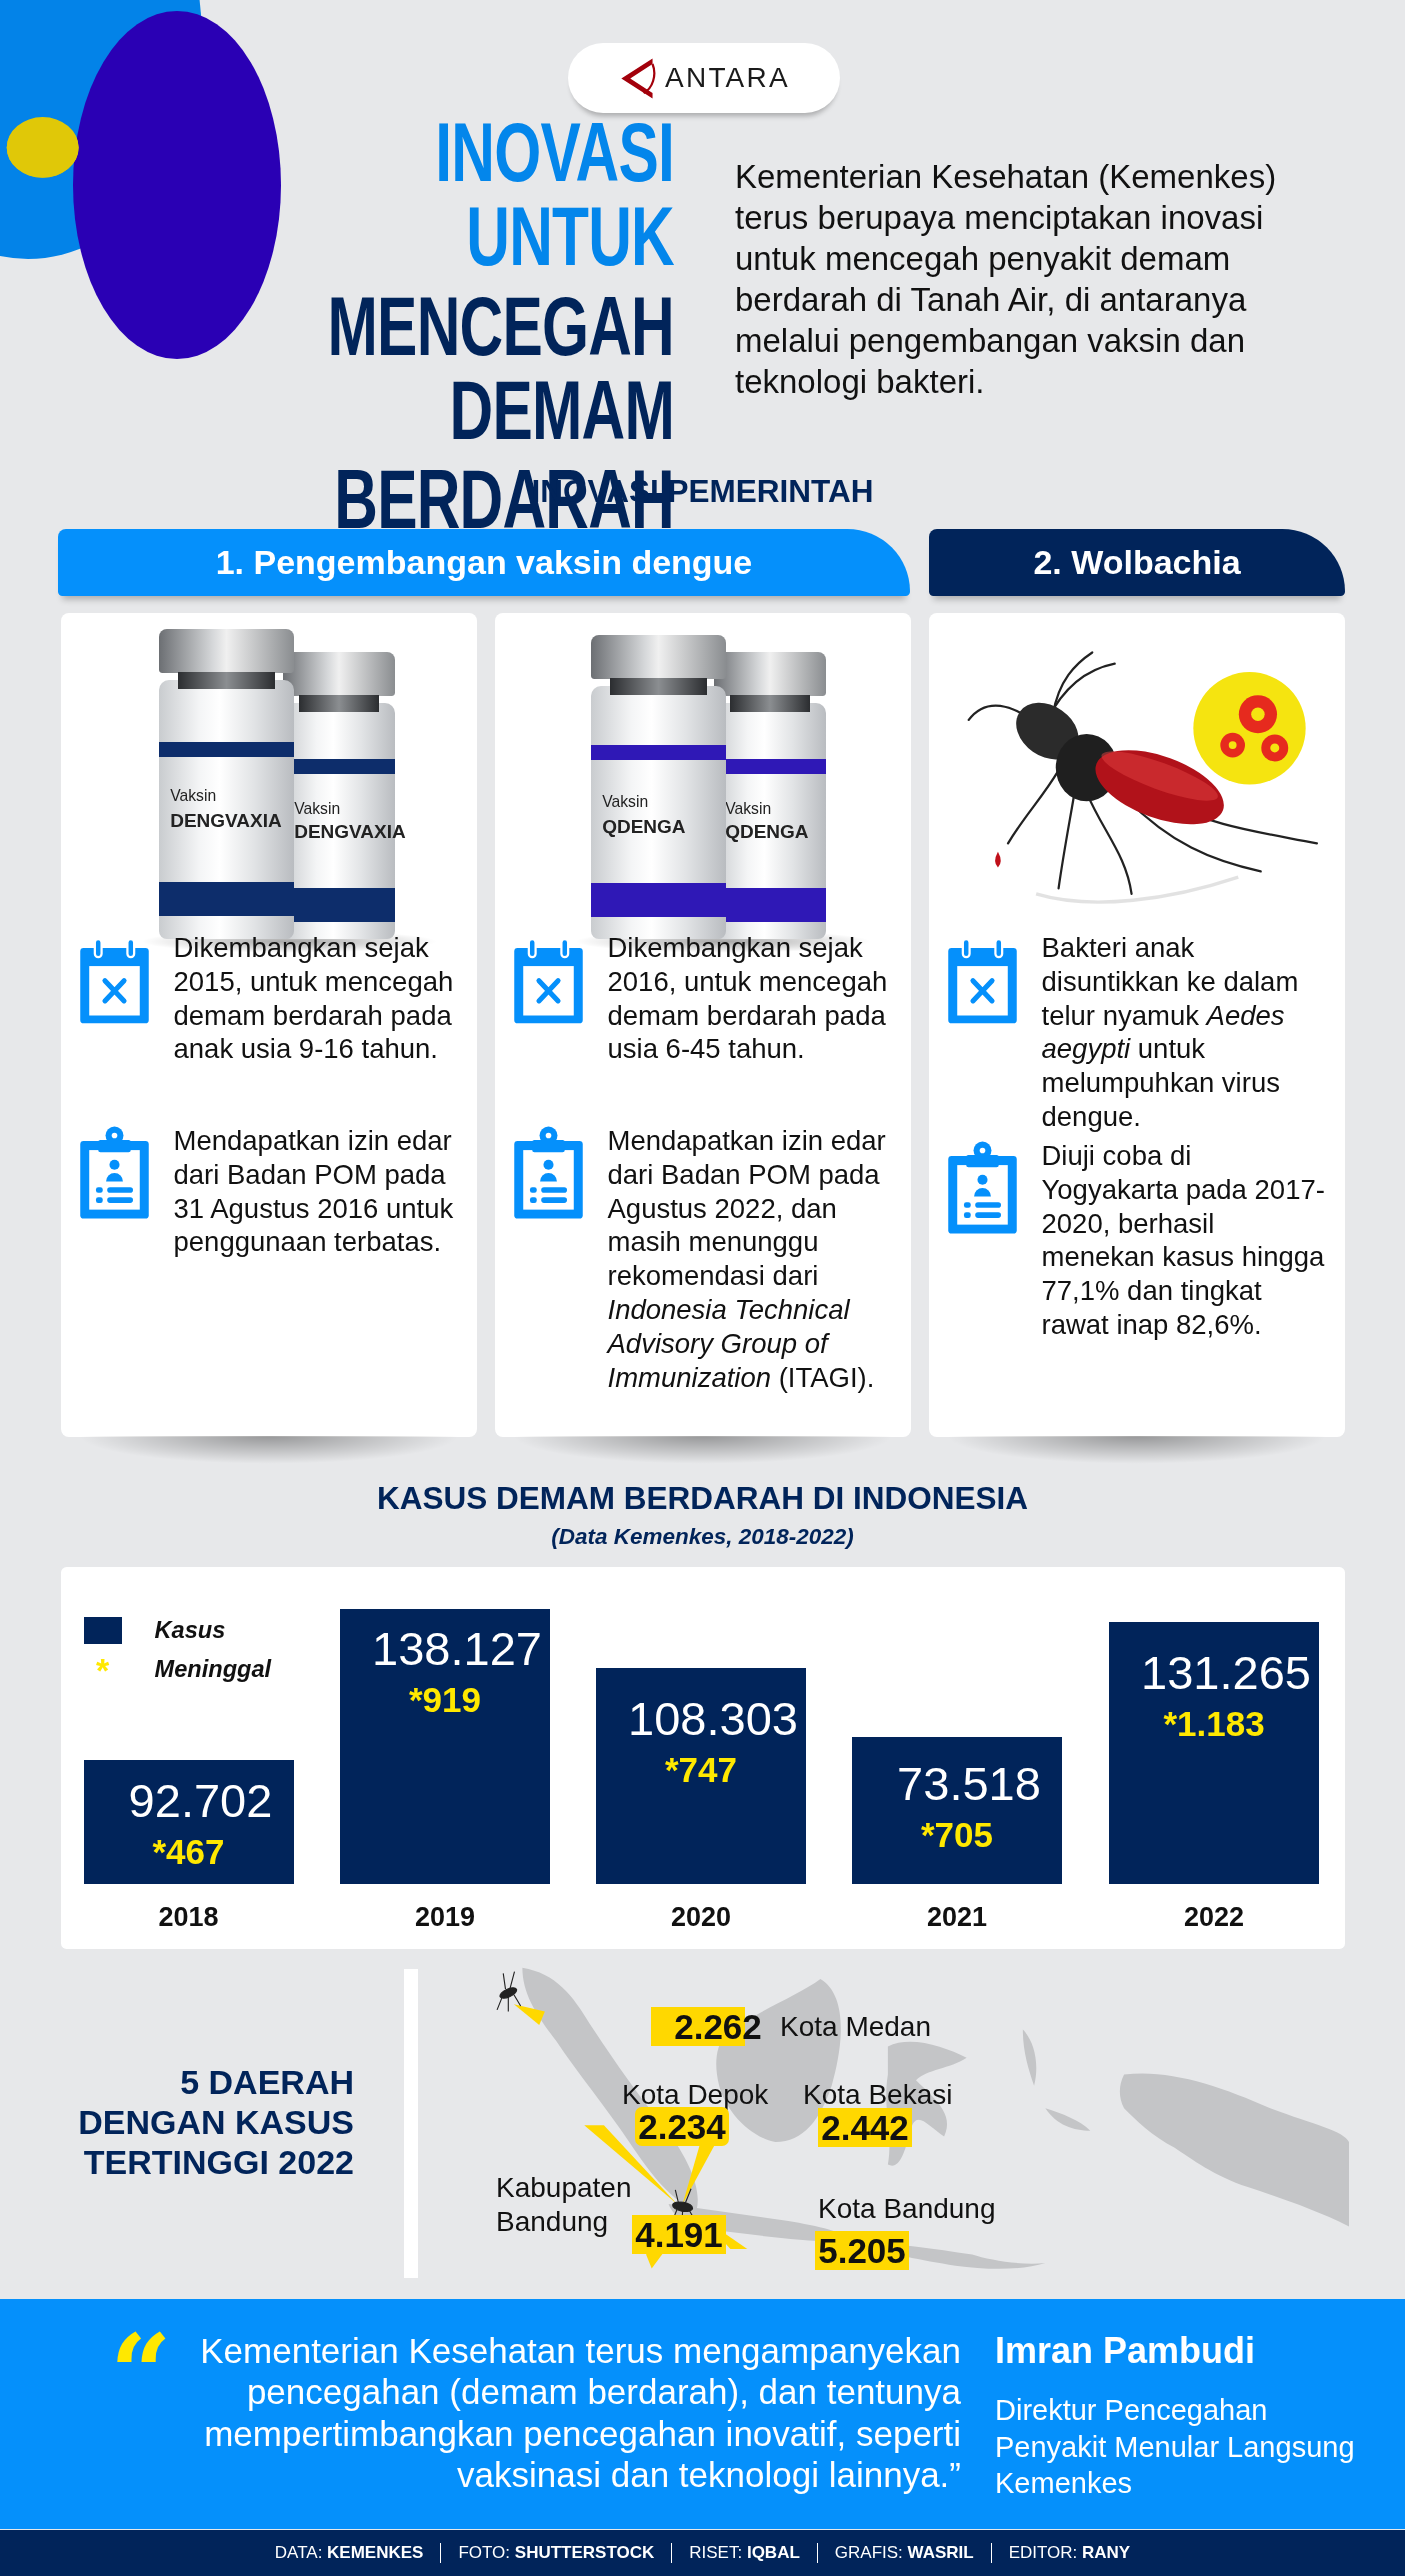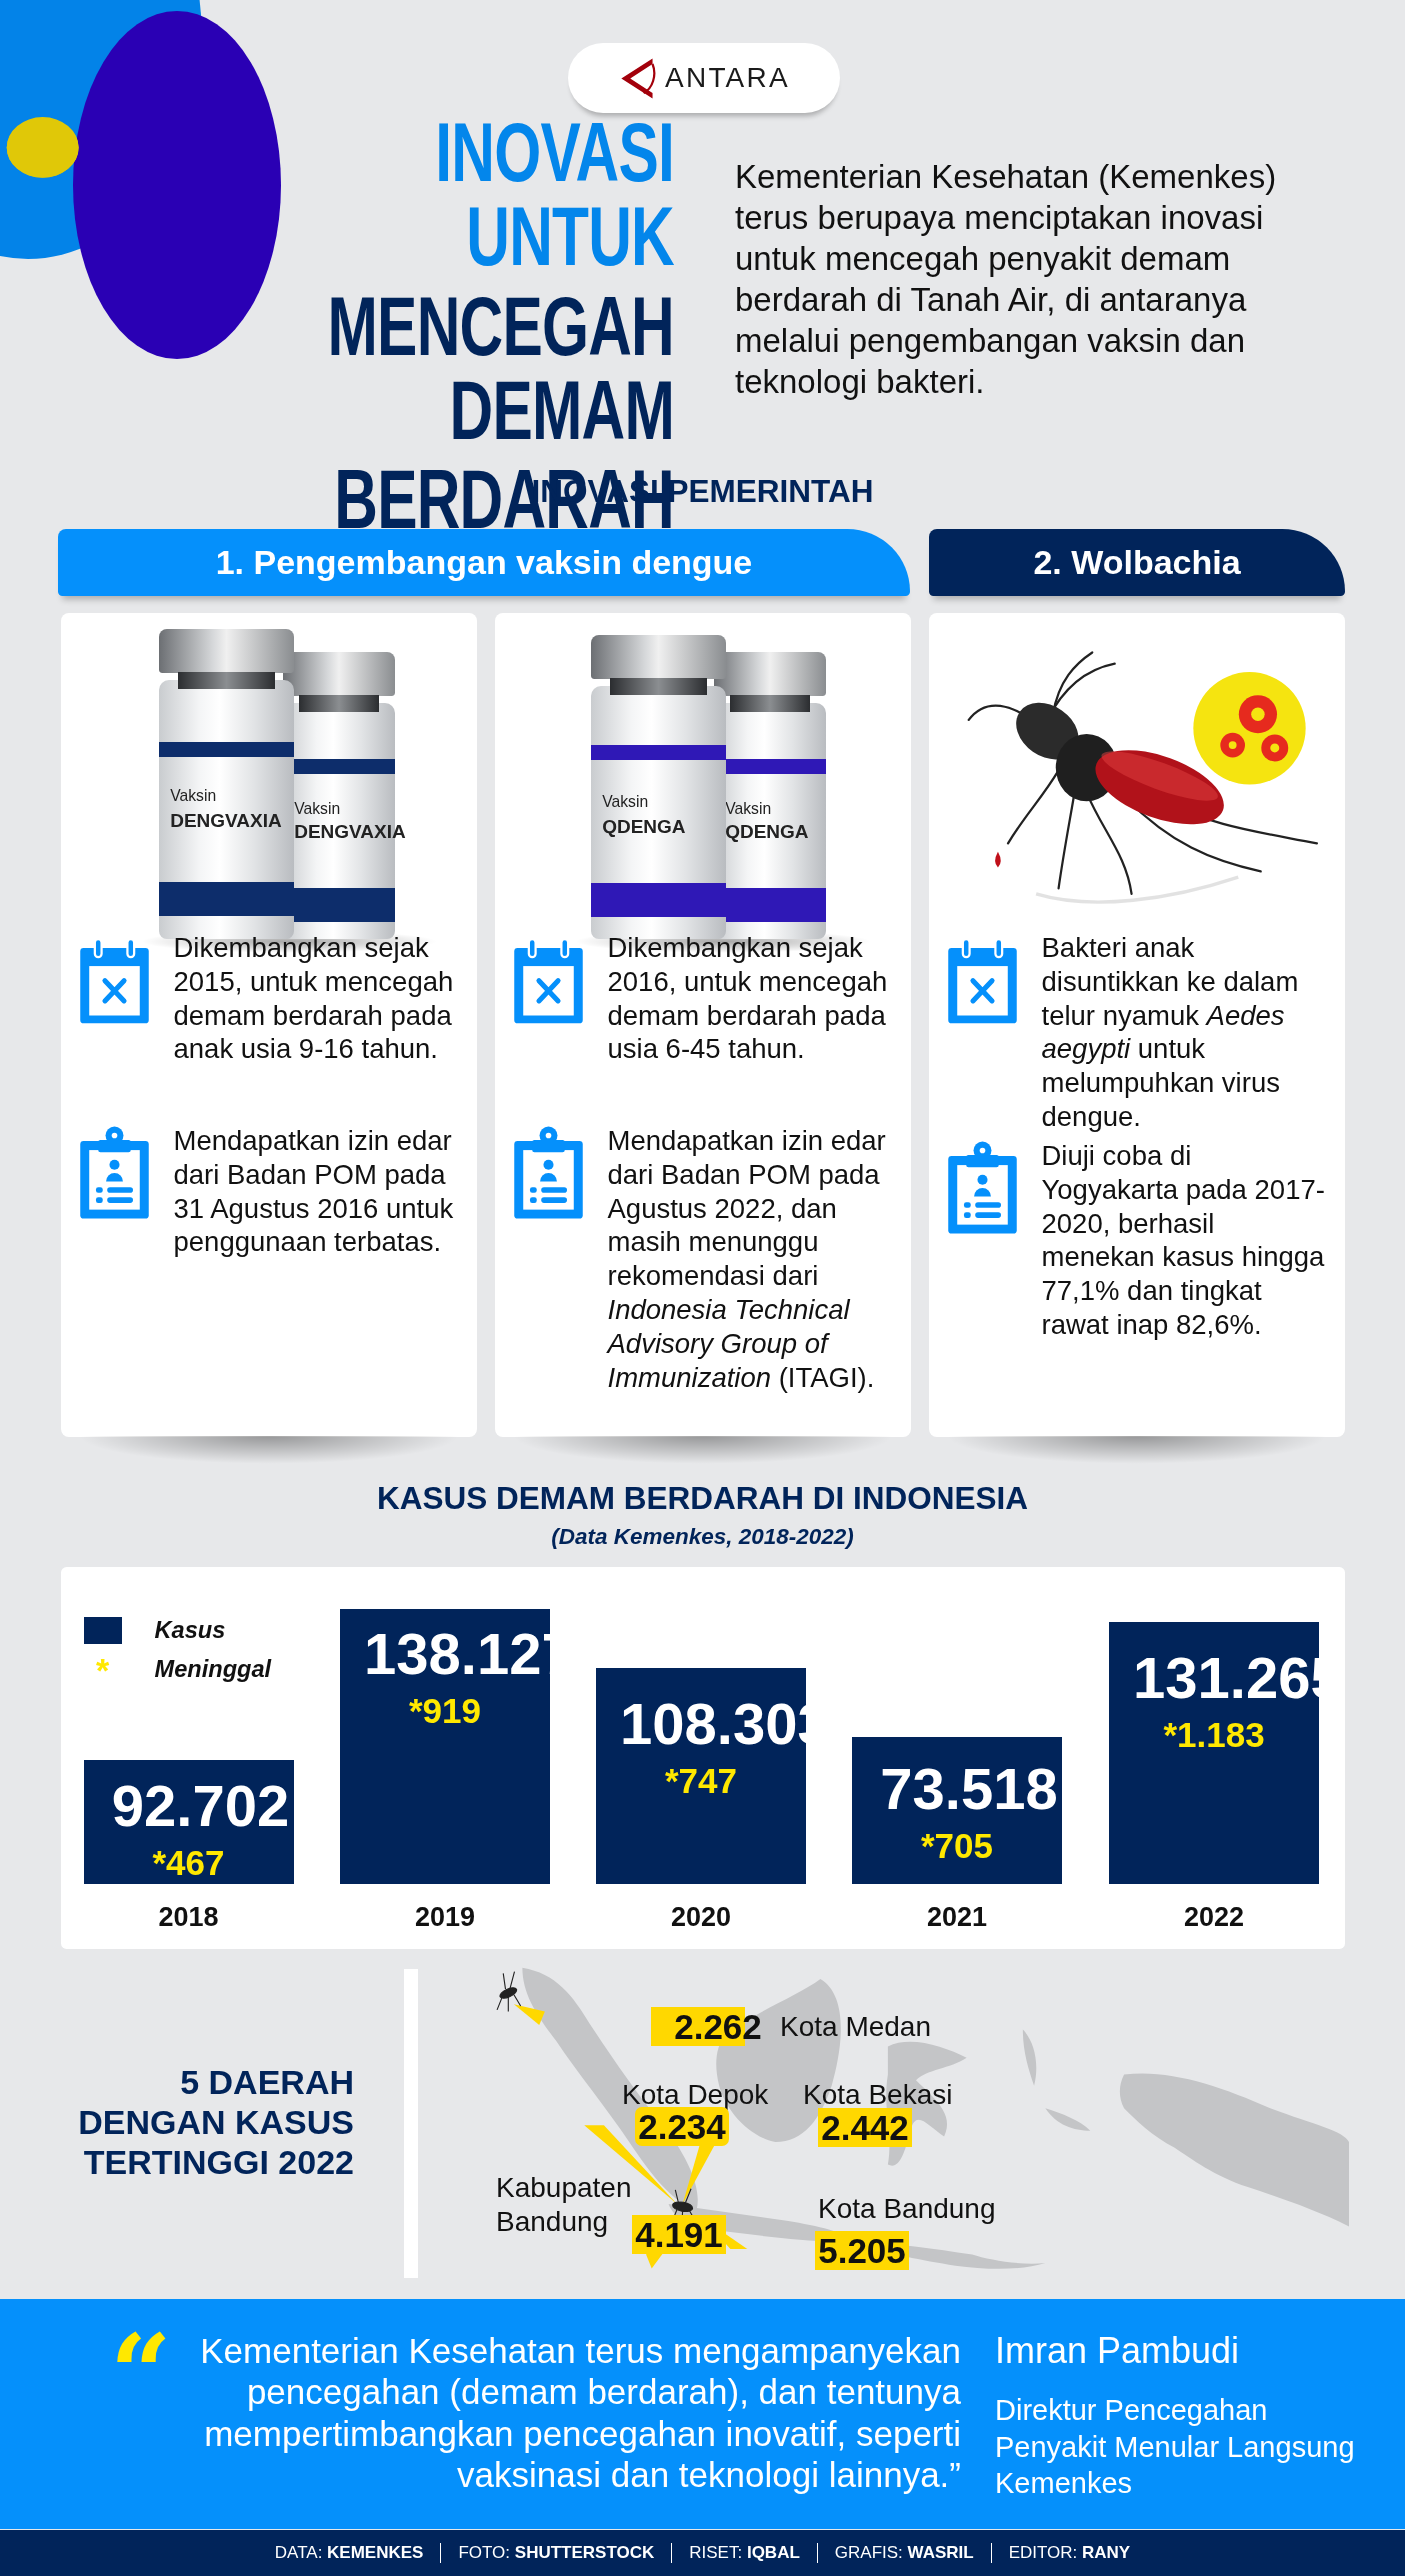--- a/index.html
+++ b/index.html
@@ -108,21 +108,21 @@
   .legend { position: absolute; left: 22.5px; top: 44px; }
   .legend .row { display: flex; align-items: center; gap: 33px; height: 39px; }
   .legend .sw { width: 38px; height: 27px; background: #01245a; }
   .legend .star { width: 38px; text-align: center; color: #ffe800; font-size: 34px; font-weight: 700; line-height: 1; }
   .legend .lab { font-style: italic; font-weight: 700; font-size: 23.6px; color: #111; }
 
   .bar {
     position: absolute; bottom: 65px; width: 210px; background: #01245a;
     color: #fff; text-align: center;
   }
-  .bar .num { font-weight: 700; font-size: 58px; margin-top: 27px; line-height: 1; padding-left: 24px; }
+  .bar .num { font-weight: 400; font-size: 47px; margin-top: 27px; line-height: 1; padding-left: 24px; }
   .bar .death { font-weight: 700; font-size: 35px; color: #ffe800; margin-top: 10px; line-height: 1; }
   .bar .year {
     position: absolute; left: 0; right: 0; bottom: -49px;
     color: #111; font-weight: 700; font-size: 27px;
   }
 
   
   .map-heading {
     position: absolute; left: 56px; top: 2063px; width: 298px; text-align: right;
     color: #01245a; font-weight: 700; font-size: 34px; line-height: 1.17;
@@ -138,21 +138,21 @@
 
   
   .quote-band {
     position: absolute; left: 0; top: 2299px; width: 1405px; height: 230px; background: #0590fb;
   }
   .quote-mark { position: absolute; left: 110px; top: 2320px; color: #ffe800; font-size: 107px; font-weight: 700; line-height: 1; font-family: "DejaVu Serif", serif; }
   .quote-text {
     position: absolute; left: 152px; top: 2330px; width: 809px; text-align: right;
     color: #fff; font-size: 35px; line-height: 1.18;
   }
-  .quote-name { position: absolute; left: 995px; top: 2330px; color: #fff; font-weight: 400; font-size: 36px; }
+  .quote-name { position: absolute; left: 995px; top: 2330px; color: #fff; font-weight: 700; font-size: 36px; }
   .quote-role { position: absolute; left: 995px; top: 2392px; color: #fff; font-size: 29px; line-height: 1.26; width: 365px; }
 
   
   .footer {
     position: absolute; left: 0; top: 2530px; width: 1405px; height: 46px; background: #01245a;
     display: flex; align-items: center; justify-content: center; gap: 0;
     color: #fff; font-size: 17px;
   }
   .footer .credit { padding: 0 17px; border-right: 1.1px solid #fff; line-height: 1.2; }
   .footer .credit:last-child { border-right: none; }

